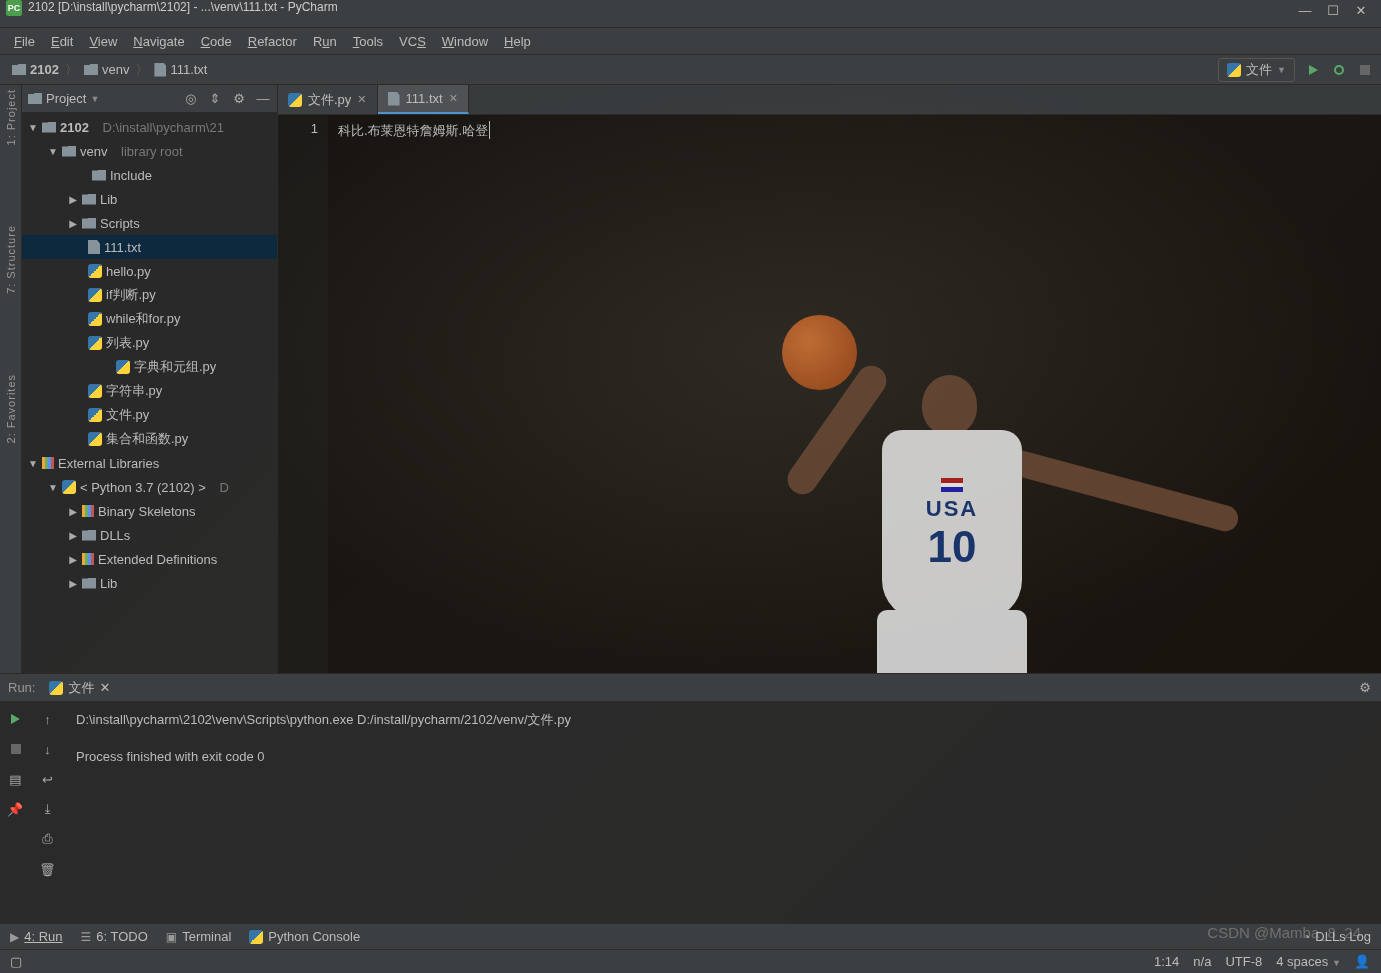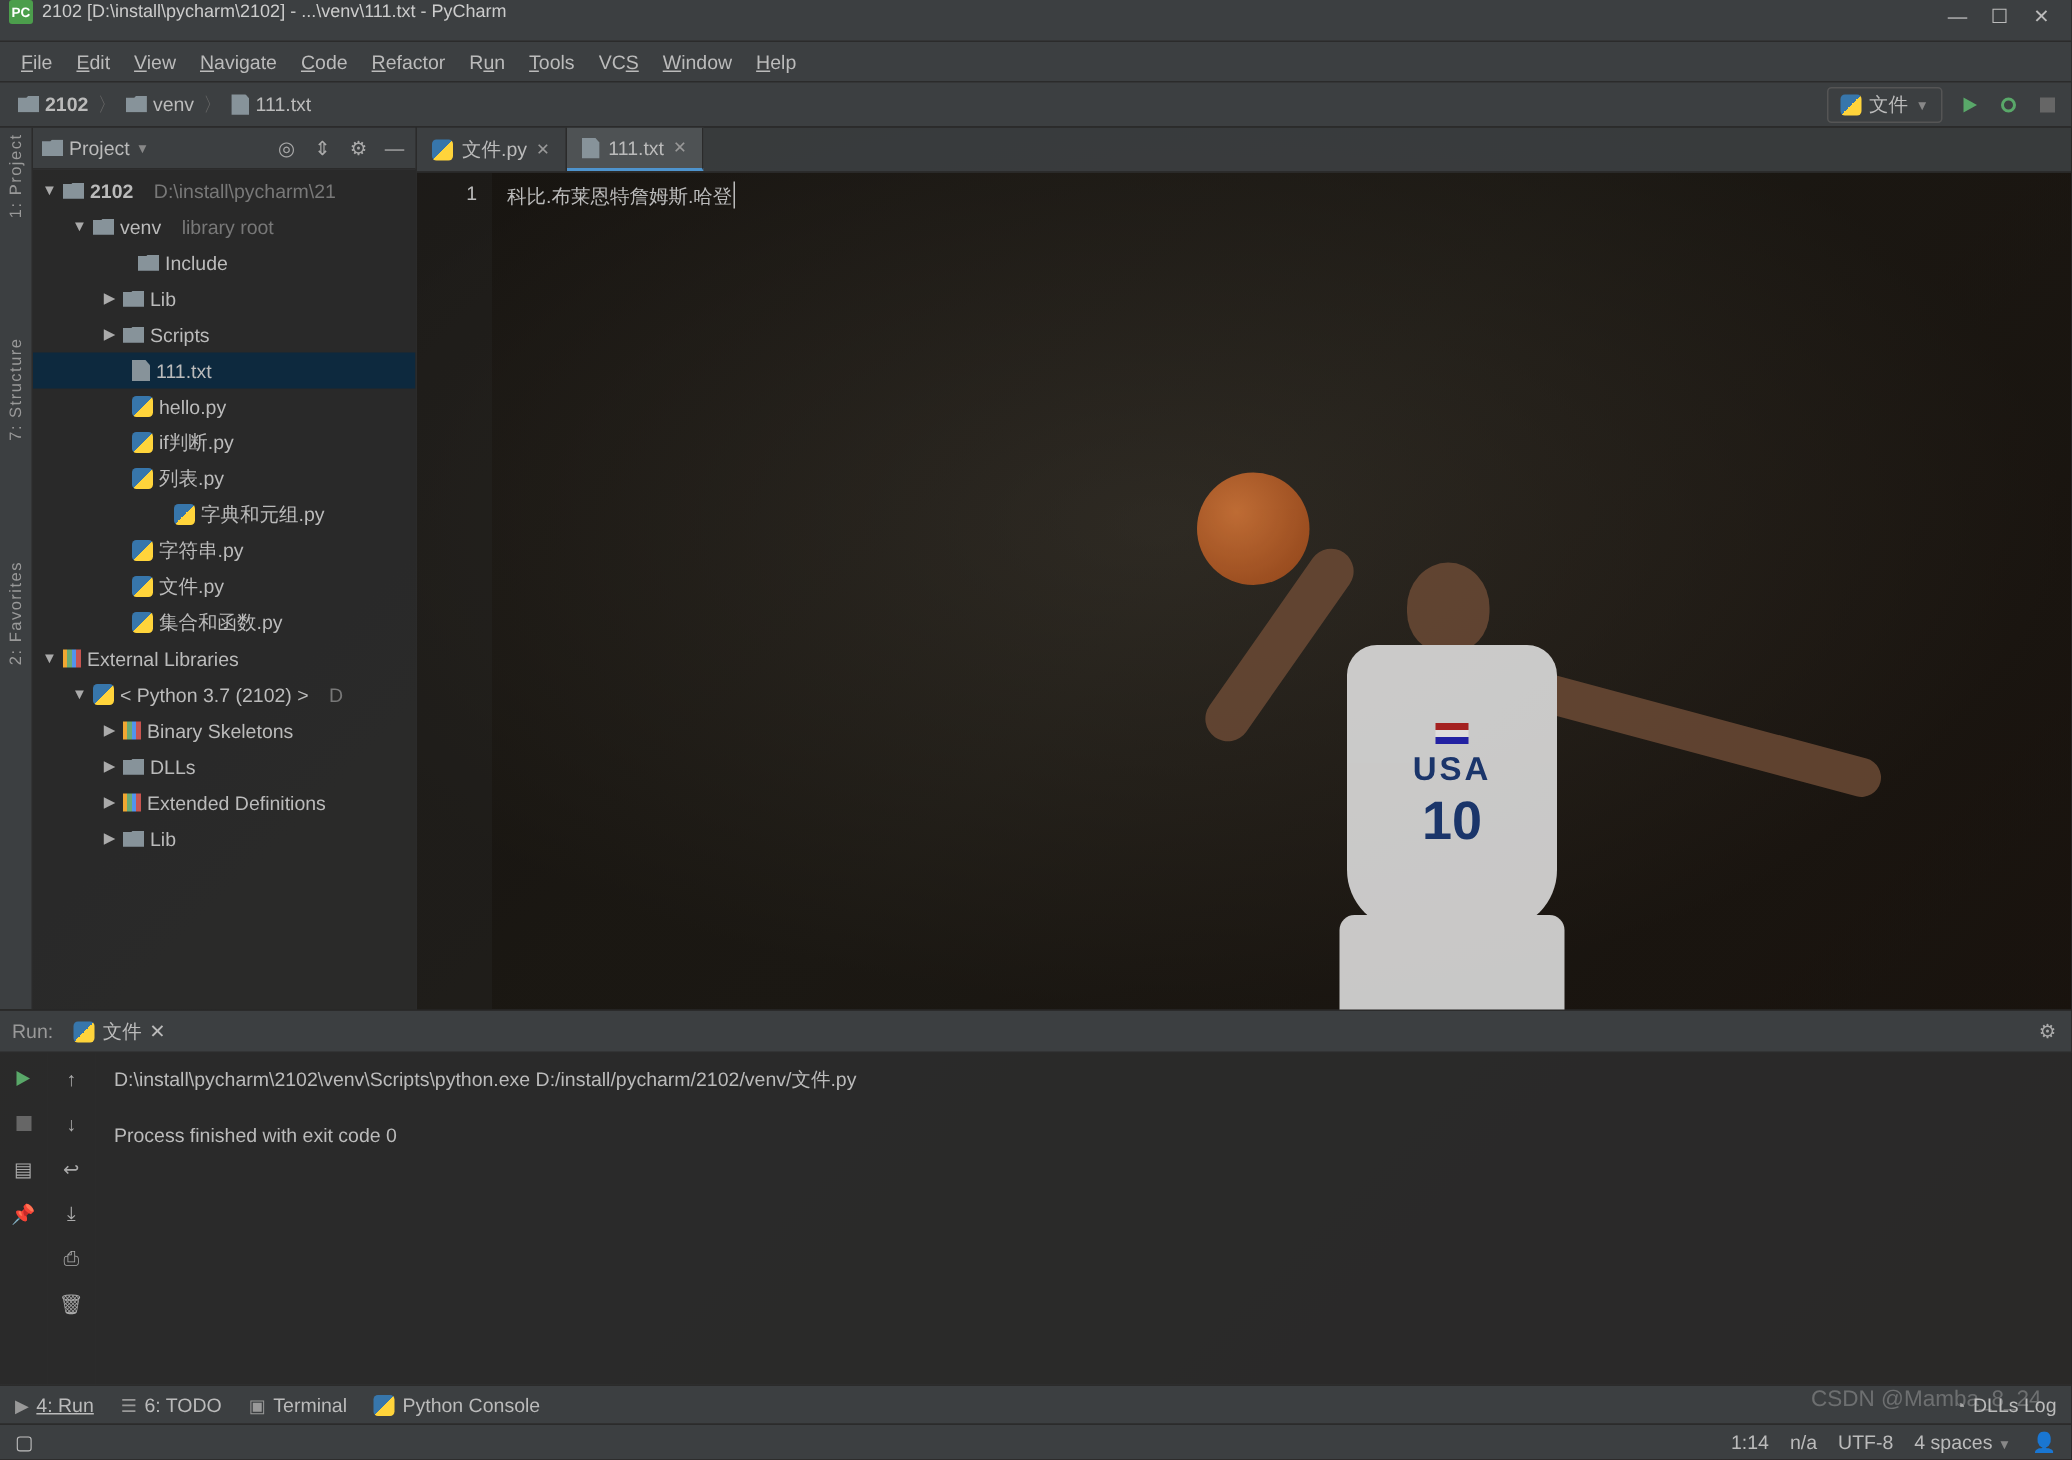--- a/index.html
+++ b/index.html
@@ -81,29 +81,29 @@
 .bottom-strip { height:26px; background:#3c3f41; border-top:1px solid #2b2b2b; display:flex; align-items:center; padding:0 10px; gap:18px; }
 .bs-item { display:flex; align-items:center; gap:5px; font-size:12px; color:#999; }
 .bs-right { margin-left:auto; display:flex; align-items:center; gap:6px; }
 
 
 .statusbar { height:24px; background:#3c3f41; border-top:1px solid #2b2b2b; display:flex; align-items:center; padding:0 10px; gap:14px; font-size:12px; color:#8a8a8a; }
 .statusbar .right { margin-left:auto; display:flex; gap:14px; }
 .chev { font-size:9px; color:#888; }
 
 
-.player { position:absolute; left:330px; top:140px; width:700px; height:640px; z-index:0; opacity:.85; }
+.player { position:absolute; left:314px; top:140px; width:700px; height:640px; z-index:0; opacity:.85; }
 .hoop { position:absolute; right:-250px; top:20px; width:260px; height:200px; }
 .ball { width:75px; height:75px; border-radius:50%; background:radial-gradient(circle at 35% 35%,#d87838,#a04818); position:absolute; left:190px; top:90px; }
 .body-shape { position:absolute; left:240px; top:150px; width:380px; height:420px; }
 .head { width:55px; height:60px; border-radius:50% 50% 45% 45%; background:#6b4a35; position:absolute; left:90px; top:0; }
 .jersey { width:140px; height:190px; background:#e8e8e8; position:absolute; left:50px; top:55px; border-radius:20px 20px 40px 40px; display:flex; flex-direction:column; align-items:center; justify-content:center; }
 .jersey .flag { width:22px; height:14px; background:linear-gradient(#b22 33%,#fff 33% 66%,#22b 66%); margin-bottom:4px; }
 .jersey .usa { font-size:22px; font-weight:bold; color:#1a3a7a; letter-spacing:2px; }
-.jersey .num { font-size:36px; font-weight:bold; color:#1a3a7a; }
+.jersey .num { font-size:44px; font-weight:bold; color:#1a3a7a; }
 .arm-l { width:150px; height:30px; background:#6b4a35; position:absolute; left:-70px; top:40px; transform:rotate(-55deg); border-radius:15px; }
 .arm-r { width:260px; height:26px; background:#6b4a35; position:absolute; left:150px; top:100px; transform:rotate(15deg); border-radius:13px; }
 .shorts { width:150px; height:110px; background:#e8e8e8; position:absolute; left:45px; top:235px; border-radius:10px 10px 30px 30px; }
 .watermark { position:absolute; right:20px; bottom:32px; font-size:15px; color:rgba(200,200,200,.35); z-index:5; }
 </style>
 </head>
 <body>
 
 <div class="app">
 
@@ -217,20 +217,24 @@
         <div class="tree-row" style="padding-left:66px">
             <span class="py-icon"></span>
             <span>hello.py</span>
           </div>
         <div class="tree-row" style="padding-left:66px">
             <span class="py-icon"></span>
             <span>if判断.py</span>
           </div>
         <div class="tree-row" style="padding-left:66px">
             <span class="py-icon"></span>
+            <span>while和for.py</span>
+          </div>
+        <div class="tree-row" style="padding-left:66px">
+            <span class="py-icon"></span>
             <span>列表.py</span>
           </div>
         <div class="tree-row" style="padding-left:94px">
             <span class="py-icon"></span>
             <span>字典和元组.py</span>
           </div>
         <div class="tree-row" style="padding-left:66px">
             <span class="py-icon"></span>
             <span>字符串.py</span>
           </div>

